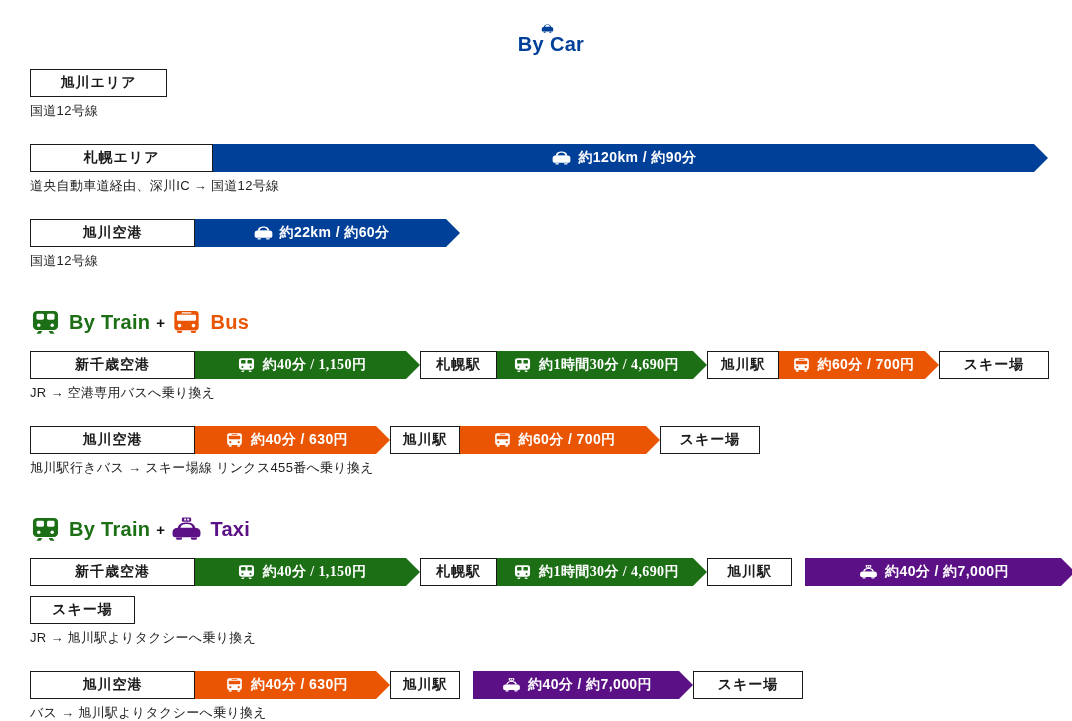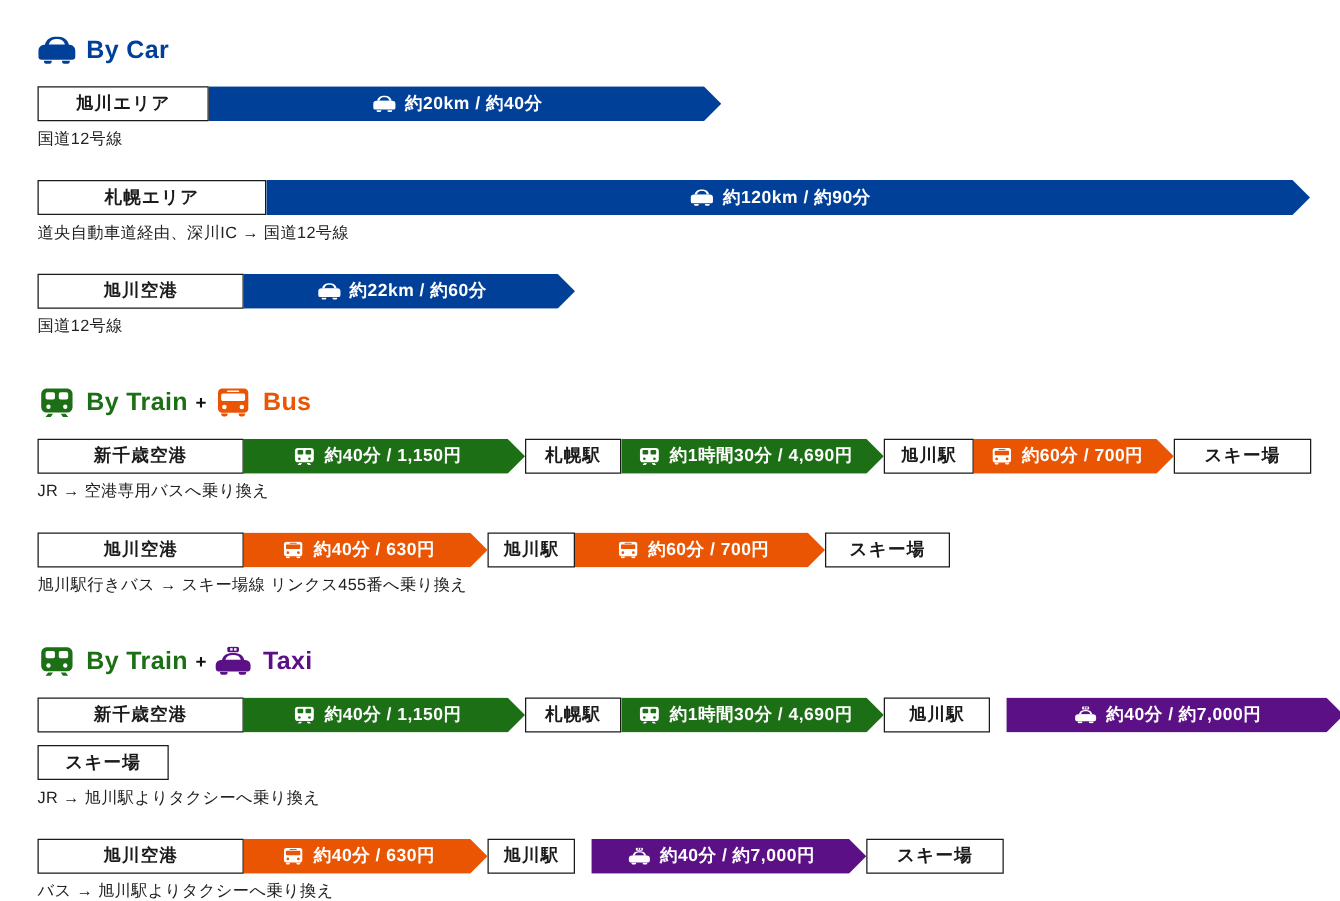--- a/index.html
+++ b/index.html
@@ -8,42 +8,42 @@
     margin:0; background:#fff; width:1072px; height:721px; overflow:hidden;
     font-family:"Liberation Sans","DejaVu Sans",sans-serif; color:#1a1a1a;
   }
   .content { padding:24px 0 0 30px; }
   .section { margin-top:36px; }
   .section:first-child { margin-top:0; }
 
   .sec-title { display:flex; align-items:center; height:32px; margin-bottom:13px; font-size:20px; font-weight:700; letter-spacing:.3px; }
   .sec-title .icon { width:31px; height:24px; margin-right:8px; }
   .plus { font-size:15px; font-weight:700; color:#111; margin:0 6px; }
-  .c-car  { color:var(--car); }
+  .c-car  { color:var(--car);flex-direction:column; }
   .c-train{ color:var(--train); }
   .c-bus  { color:var(--bus); }
   .c-taxi { color:var(--taxi); }
 
   .route-block + .route-block { margin-top:24px; }
   .row { display:flex; align-items:stretch; height:28px; }
   .seg { flex:0 0 auto; }
   .station {
     background:#fff; border:1px solid #1a1a1a;
     display:flex; align-items:center; justify-content:center;
     font-size:14px; font-weight:700; letter-spacing:1px; white-space:nowrap;
   }
   .arrow {
     color:#fff; display:flex; align-items:center; justify-content:center;
     font-size:14px; font-weight:700; letter-spacing:.4px; white-space:nowrap;
     clip-path:polygon(0 0, calc(100% - 14px) 0, 100% 50%, calc(100% - 14px) 100%, 0 100%);
     padding-right:12px;
   }
   .arrow .icon { width:19px; height:14px; margin-right:7px; flex:0 0 auto; }
   .bg-car  { background:var(--car);  --hole:var(--car);  }
-  .bg-train{ background:var(--train);--hole:var(--train);}
+  .bg-train{ background:var(--train);font-family:Liberation Serif, serif;--hole:var(--train);}
   .bg-bus  { background:var(--bus);text-align:center;  --hole:var(--bus);  }
   .bg-taxi { background:var(--taxi);margin-left:13px; --hole:var(--taxi); }
 
   .note { margin-top:5px; font-size:13px; color:#222; letter-spacing:.3px; }
   .solo { margin-top:10px; }
   .defs { position:absolute; width:0; height:0; overflow:hidden; }
 </style>
 </head>
 <body>
 
@@ -89,26 +89,20 @@
           <use href="#ic-car"></use>
         </svg>
       <span>By Car</span>
     </div>
 
     <div class="route-block">
       <div class="row">
         <div class="seg station" style="width:137px">
           <span>旭川エリア</span>
         </div>
-        <div class="seg arrow bg-car" style="width:410px">
-          <svg class="icon">
-              <use href="#ic-car"></use>
-            </svg>
-          <span>約20km / 約40分</span>
-        </div>
       </div>
       <div class="note">国道12号線</div>
     </div>
 
     <div class="route-block">
       <div class="row">
         <div class="seg station" style="width:183px">
           <span>札幌エリア</span>
         </div>
         <div class="seg arrow bg-car" style="width:835px">

